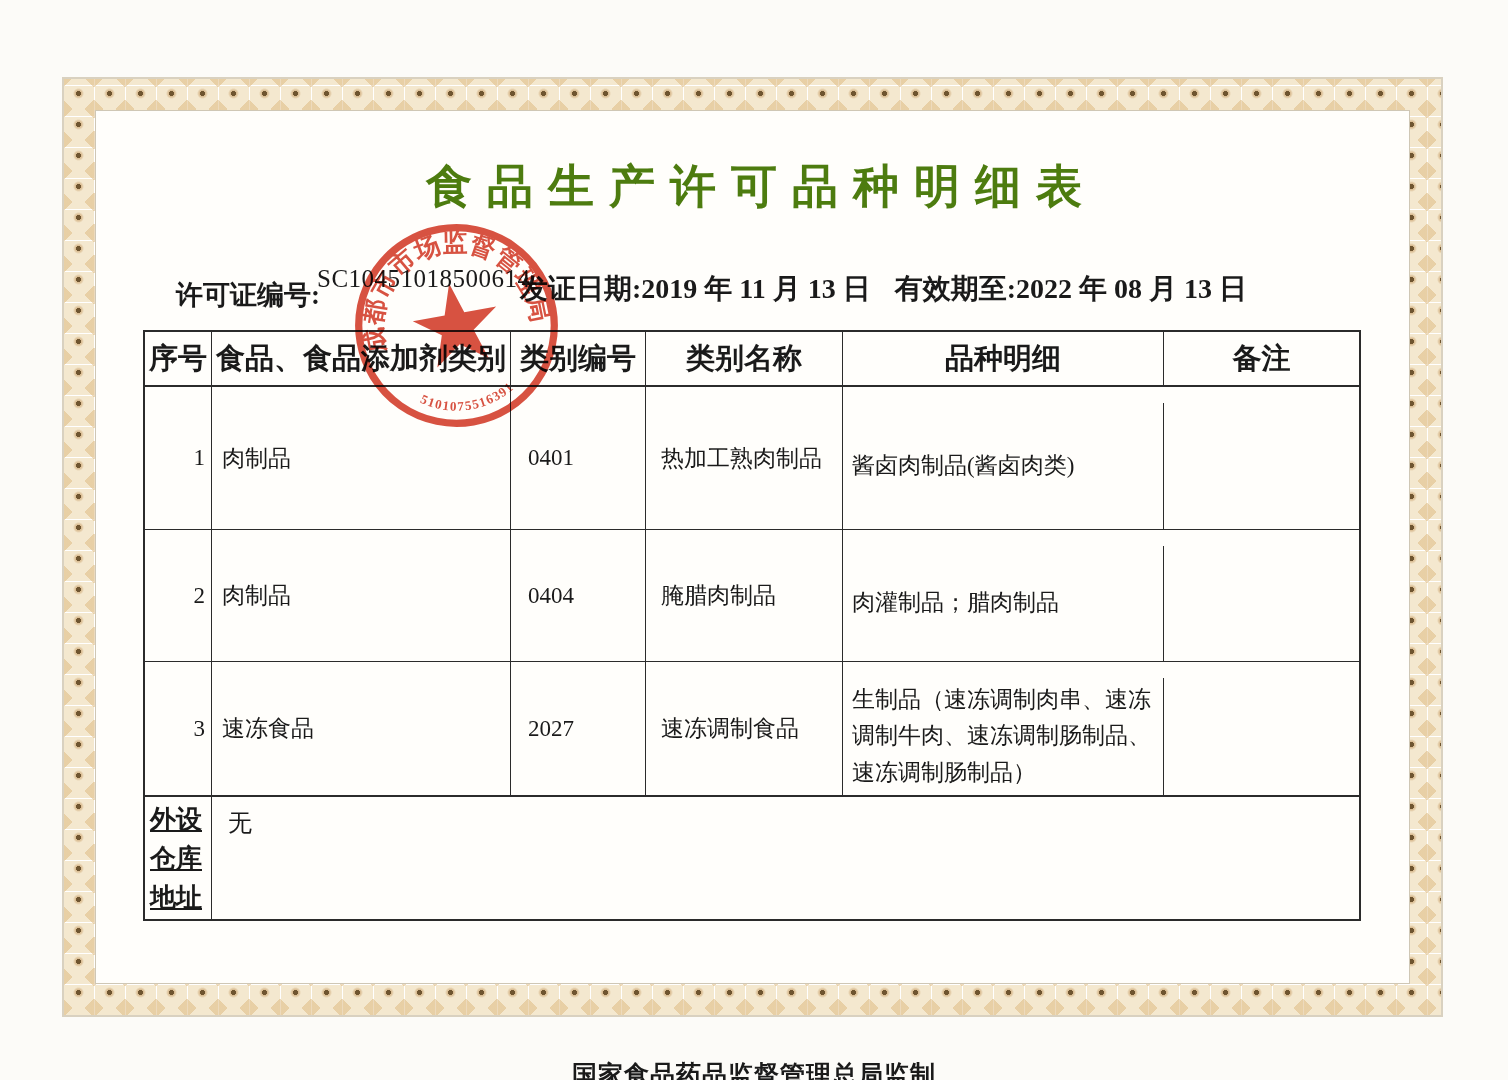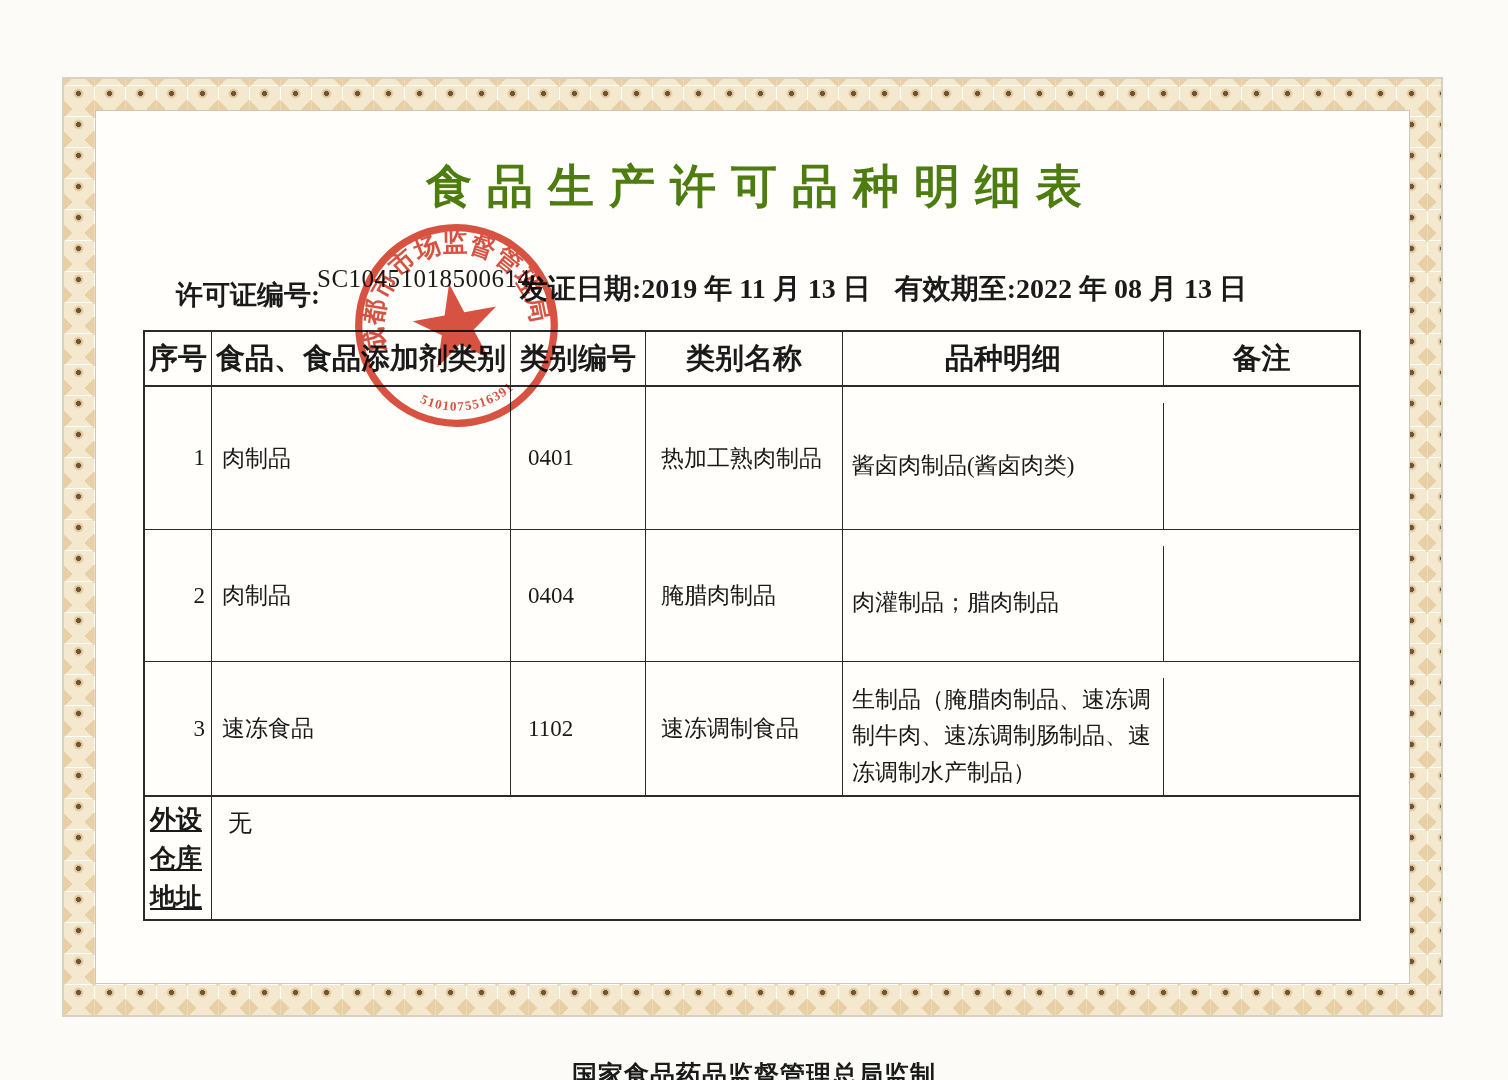--- a/index.html
+++ b/index.html
@@ -107,23 +107,23 @@
 
     <div class="cell num">2</div>
     <div class="cell cat">肉制品</div>
     <div class="cell code">0404</div>
     <div class="cell name">腌腊肉制品</div>
     <div class="cell detail">肉灌制品；腊肉制品</div>
     <div class="cell lastcol"></div>
 
     <div class="cell num thickb">3</div>
     <div class="cell cat thickb">速冻食品</div>
-    <div class="cell code thickb">1102</div>
+    <div class="cell code thickb">2027</div>
     <div class="cell name thickb">速冻调制食品</div>
-    <div class="cell detail thickb">生制品（腌腊肉制品、速冻调制牛肉、速冻调制肠制品、速冻调制水产制品）</div>
+    <div class="cell detail thickb">生制品（速冻调制肉串、速冻调制牛肉、速冻调制肠制品、速冻调制肠制品）</div>
     <div class="cell lastcol thickb"></div>
 
     <div class="cell whrow whlabel">外设仓库地址</div>
     <div class="cell whrow whvalue lastcol">无</div>
   </div>
 
   <svg class="seal" viewBox="0 0 220 220">
     <defs>
       <path id="sealTopArc" d="M 34.2 123.4 A 77 77 0 1 1 185.8 123.4" fill="none"></path>
       <path id="sealBottomArc" d="M 57.1 180.3 A 88 88 0 0 0 163.0 180.3" fill="none"></path>

